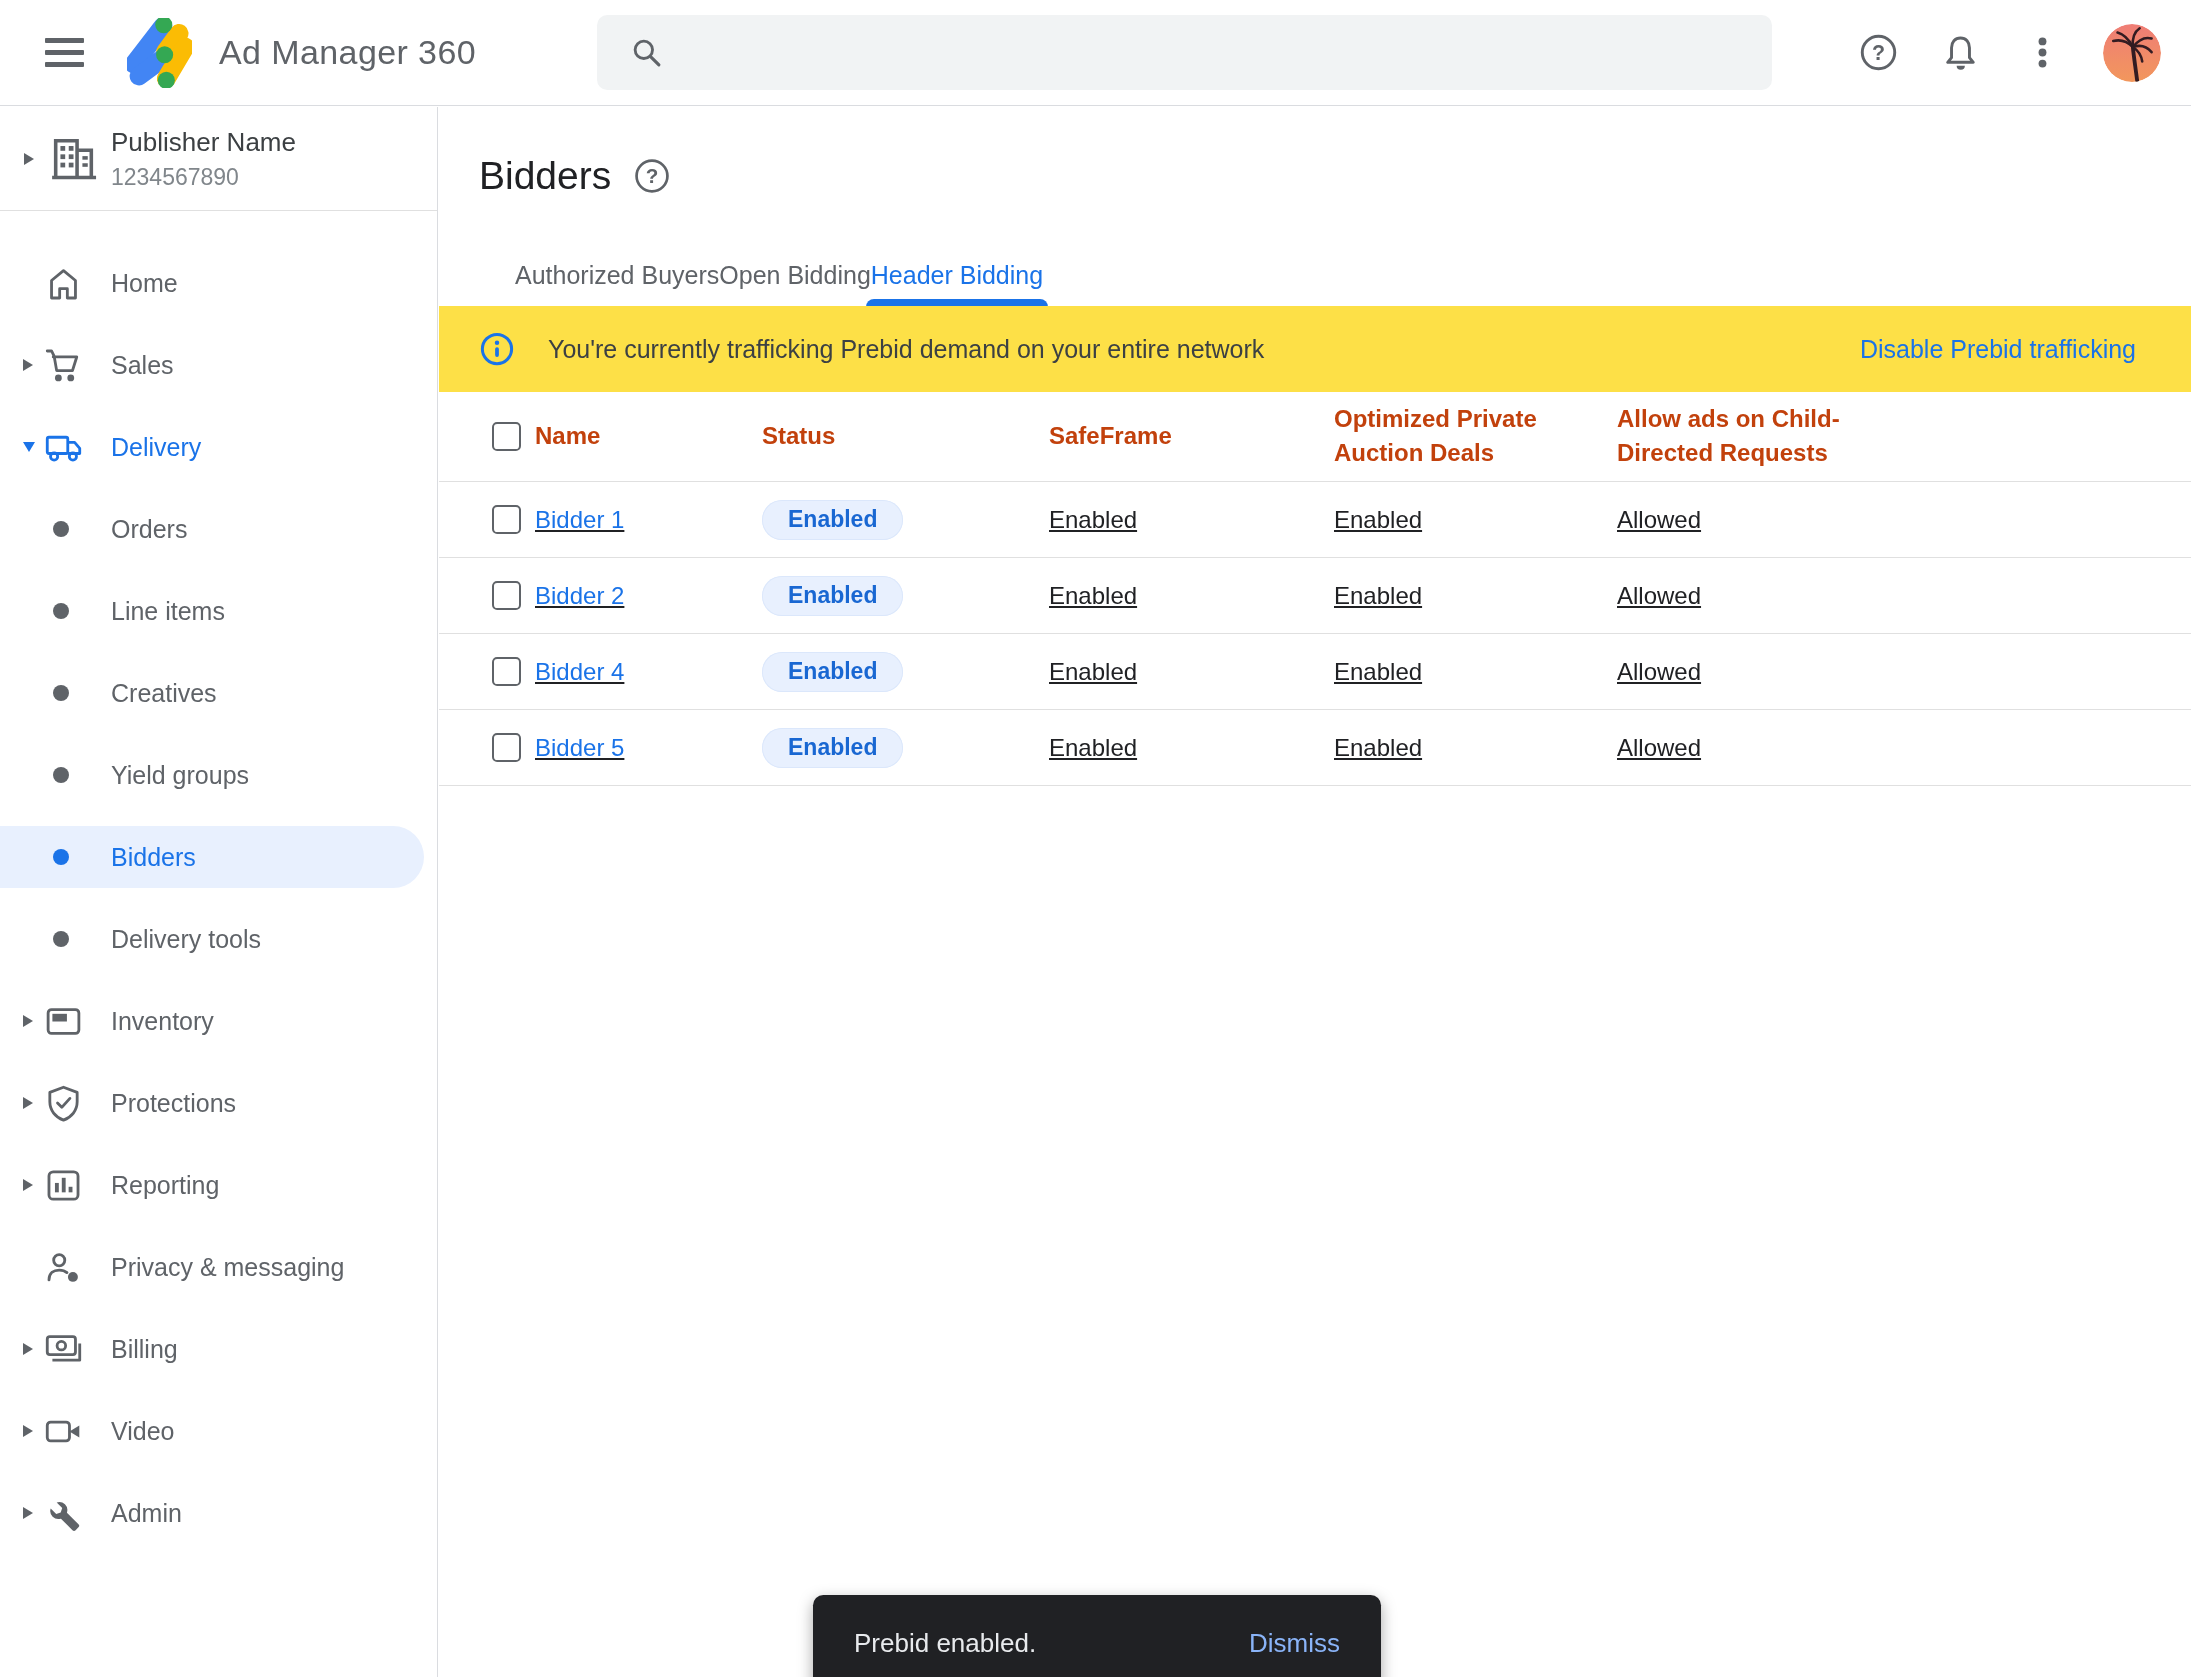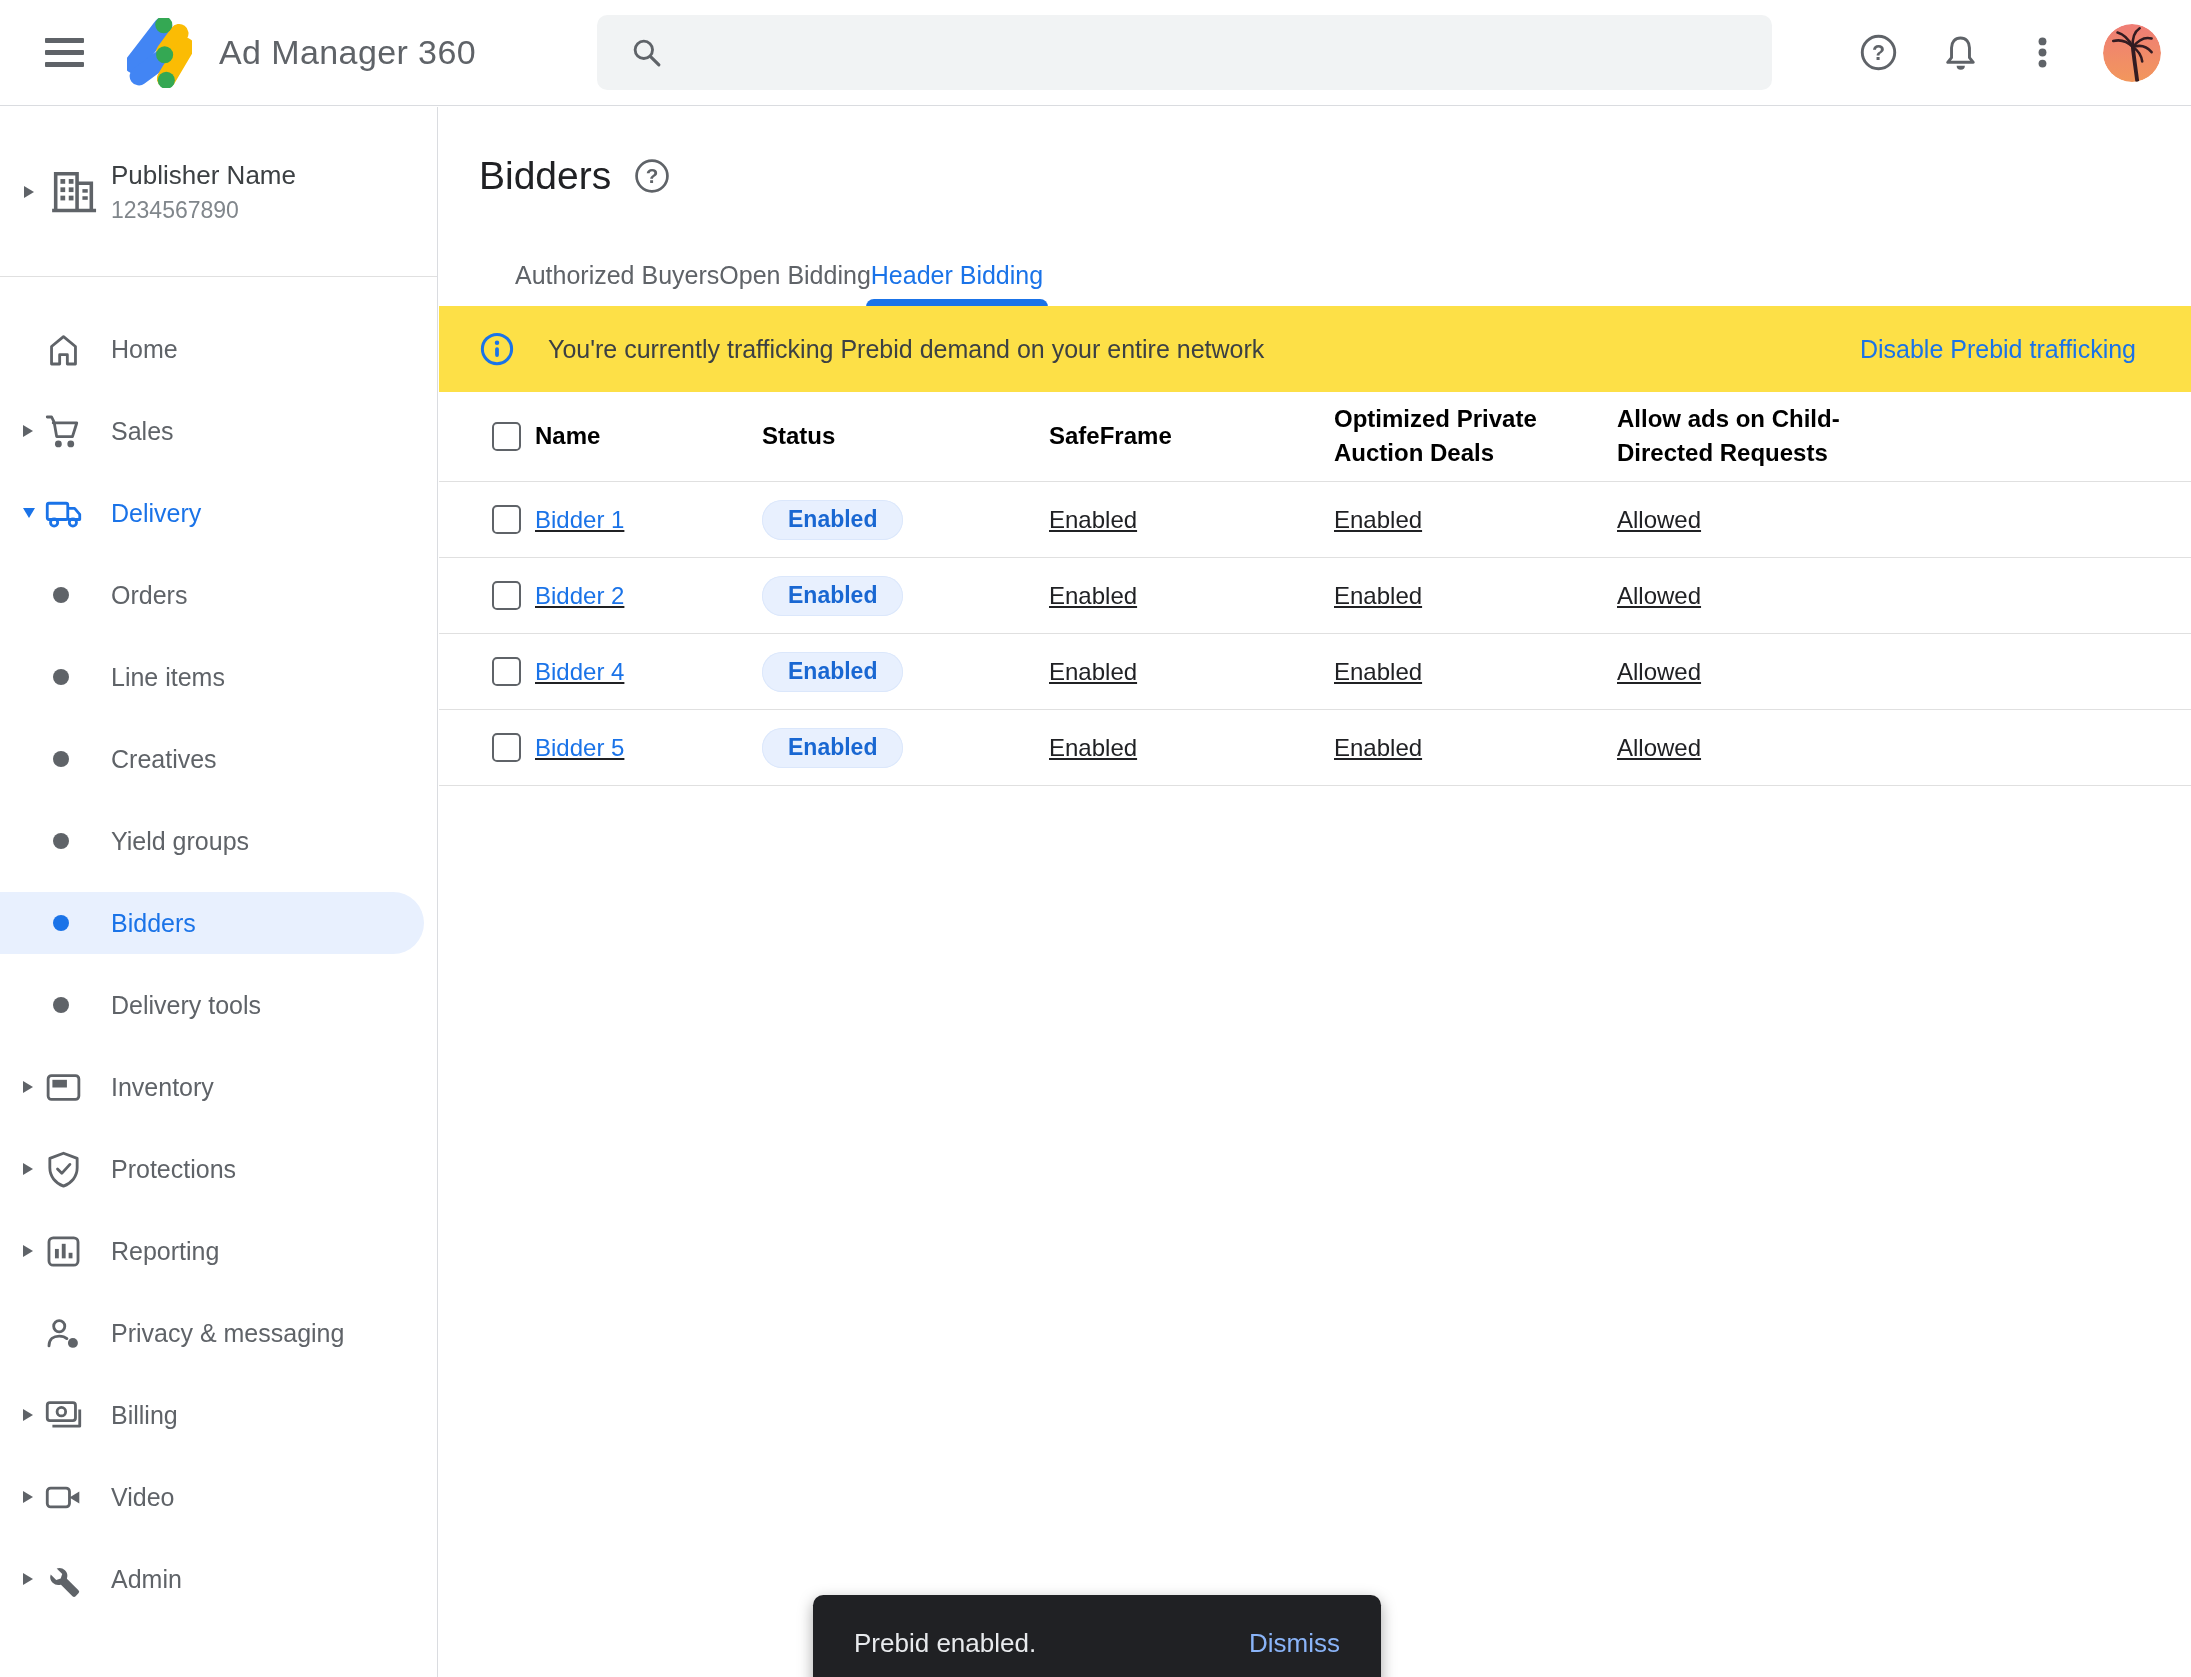--- a/index.html
+++ b/index.html
@@ -35,21 +35,21 @@
   .topbar-right { position: absolute; right: 31px; display: flex; align-items: center; gap: 39px; }
   .icon-btn { width: 43px; height: 43px; display: flex; align-items: center; justify-content: center; cursor: pointer; }
   .avatar { width: 58px; height: 58px; border-radius: 50%; overflow: hidden; cursor: pointer; }
 
   
   .sidebar {
     position: absolute; top: 107px; left: 0; width: 438px; bottom: 0;
     background: #fff; border-right: 0.9px solid #dadce0;
   }
   .publisher {
-    height: 170px; border-bottom: 0.9px solid #e0e0e0;
+    height: 104px; border-bottom: 0.9px solid #e0e0e0;
     position: relative; display: flex; align-items: center; cursor: pointer;
   }
   .publisher .chev { position: absolute; left: 24px; }
   .publisher .b-icon { position: absolute; left: 45px; }
   .pub-text { margin-left: 111px; }
   .pub-name { font-size: 26px; font-weight: 500; color: #3c4043; }
   .pub-id { font-size: 23px; color: #80868b; margin-top: 6px; }
 
   .nav { padding-top: 31px; }
   .nav-item { height: 82px; position: relative; display: flex; align-items: center; cursor: pointer; }
@@ -85,21 +85,21 @@
   .banner-text { font-size: 25px; color: #3c4043; margin-left: 33px; }
   .banner-action { margin-left: auto; font-size: 25px; font-weight: 500; color: #1a73e8; cursor: pointer; white-space: nowrap; }
 
   .table { position: absolute; top: 284px; left: 0; right: 0; }
   .trow {
     display: grid;
     grid-template-columns: 96px 227px 287px 285px 283px 1fr;
     align-items: center;
     border-bottom: 0.9px solid #e0e0e0;
   }
-  .thead { height: 91px; font-weight: 700; font-size: 24px; color: #000000; }
+  .thead { height: 91px; font-weight: 700; font-size: 24px; color: #c2410c; }
   .thead .hcell { white-space: pre-line; line-height: 34px; }
   .tdata { height: 76px; font-size: 24px; color: #202124; text-decoration: underline; }
   .cell-check { padding-left: 53px; }
   .checkbox {
     width: 29px; height: 29px; border: 2.6px solid #5f6368; border-radius: 5.1px;
     background: #fff; cursor: pointer;
   }
   .bidder-link { color: #1a73e8; cursor: pointer; text-decoration: none; }
   .pill {
     display: inline-flex; align-items: center; justify-content: center;

